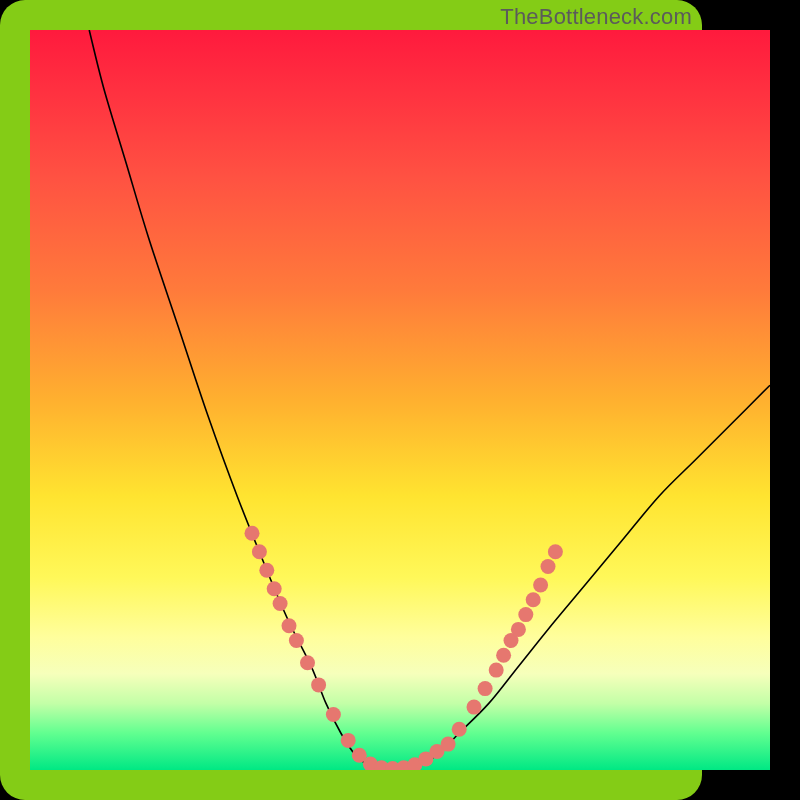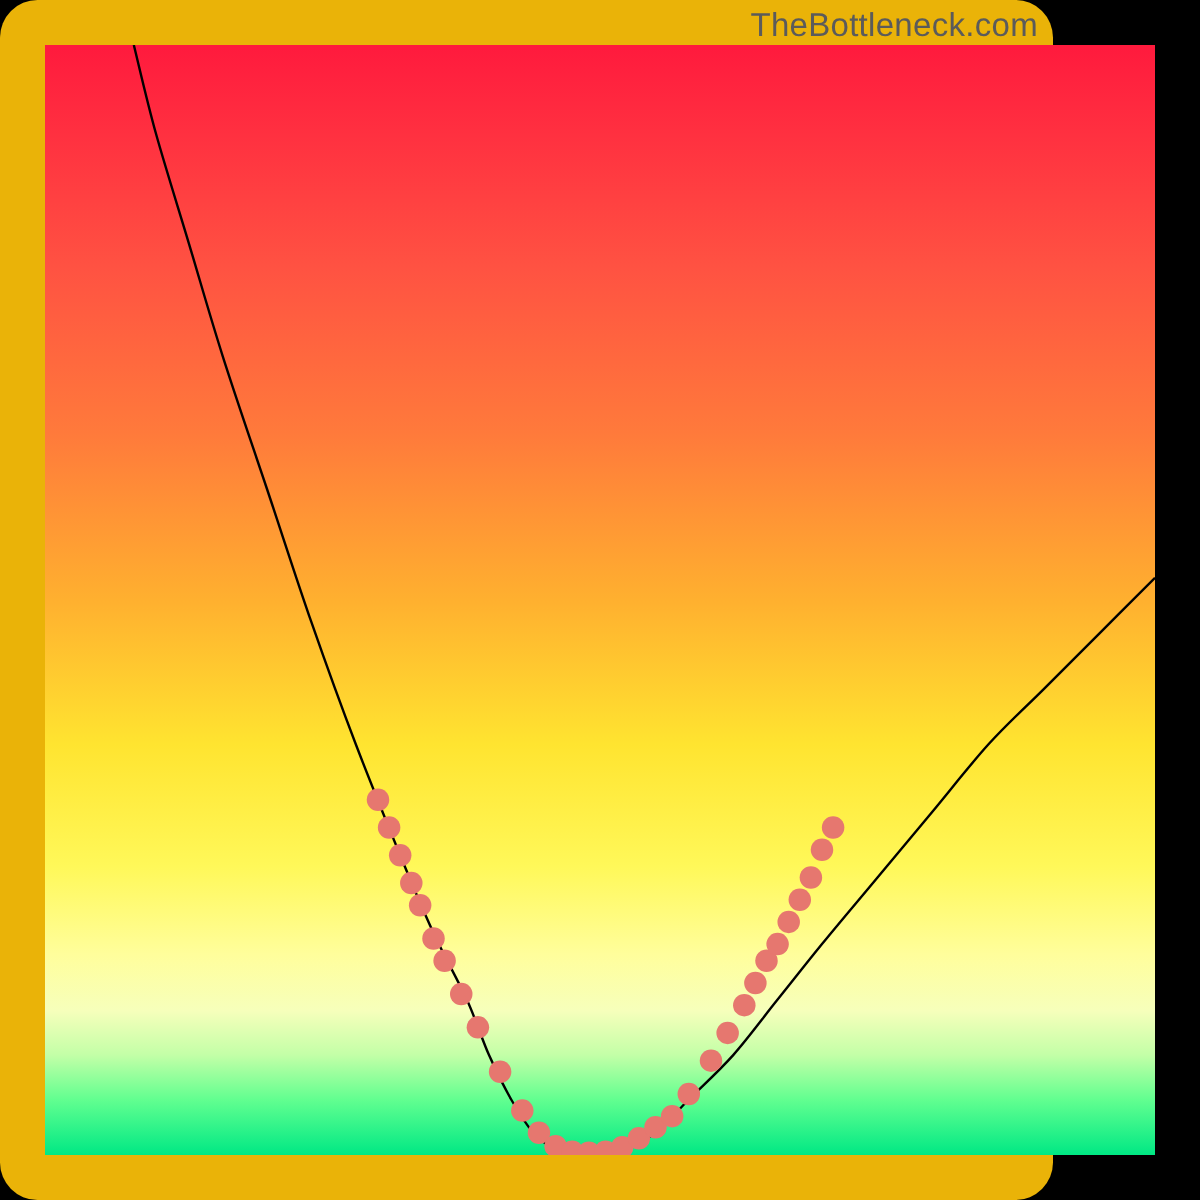--- a/index.html
+++ b/index.html
@@ -9,21 +9,21 @@
     height: 800px;
     background: #000;
     font-family: Arial, Helvetica, sans-serif;
   }
   .frame {
     position: absolute;
     top: 0;
     left: 0;
     width: 702px;
     height: 800px;
-    background: #eab308;
+    background: #84cc16;
     border-radius: 25px;
   }
   .plot-area {
     position: absolute;
     top: 30px;
     left: 30px;
     width: 740px;
     height: 740px;
     overflow: hidden;
   }

